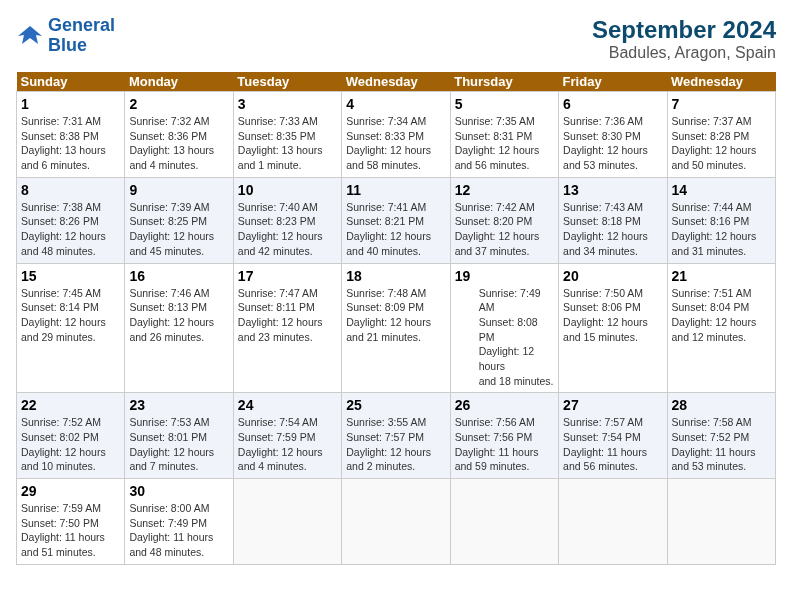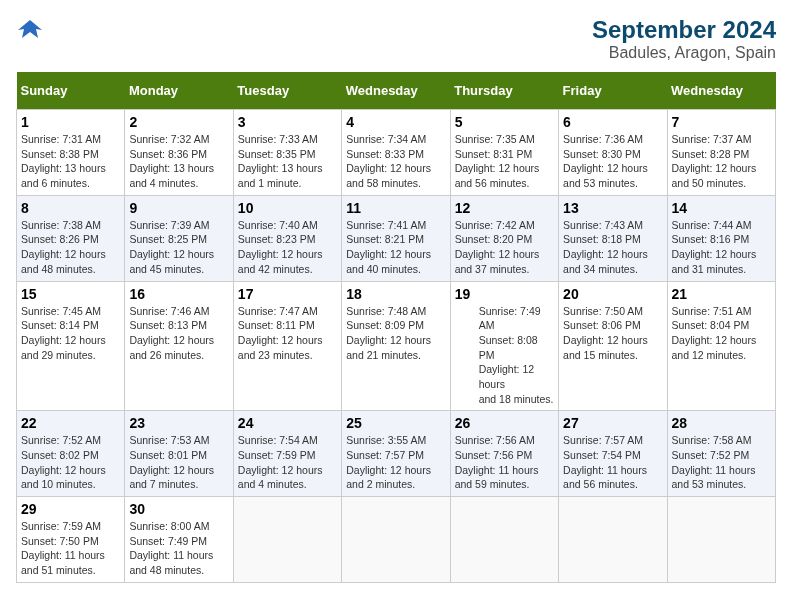--- a/index.html
+++ b/index.html
@@ -43,23 +43,23 @@
       font-size: 16px;
       font-weight: normal;
       color: #555;
     }
     table {
       width: 100%;
       border-collapse: collapse;
       font-size: 11px;
     }
     thead tr th {
-      background-color: #4d7c0f;
+      background-color: #a16207;
       color: #fff;
-      padding: 11px 4px;
+      padding: 2px 4px;
       text-align: left;
       font-size: 13px;
       font-weight: bold;
     }
     tbody tr td {
       border: 1px solid #ccc;
       padding: 4px 4px;
       vertical-align: top;
       width: 14.28%;
       min-height: 70px;
@@ -83,20 +83,24 @@
     tbody tr td.empty { background-color: #f9f9f9 !important; }
   </style>
 </head>
 <body>
 
 <div class="header">
   <div class="logo">
     <svg class="logo-bird" viewBox="0 0 28 28">
       <polygon points="14,4 26,14 20,13 22,22 14,16 6,22 8,13 2,14" fill="#2a6bbf"></polygon>
     </svg>
+    <div class="logo-text">
+      <div><span class="blue">General</span></div>
+      <div><span class="blue">Blue</span></div>
+    </div>
   </div>
   <div class="title-section">
     <h1>September 2024</h1>
     <h2>Badules, Aragon, Spain</h2>
   </div>
 </div>
 
 <table>
   <thead>
     <tr>

